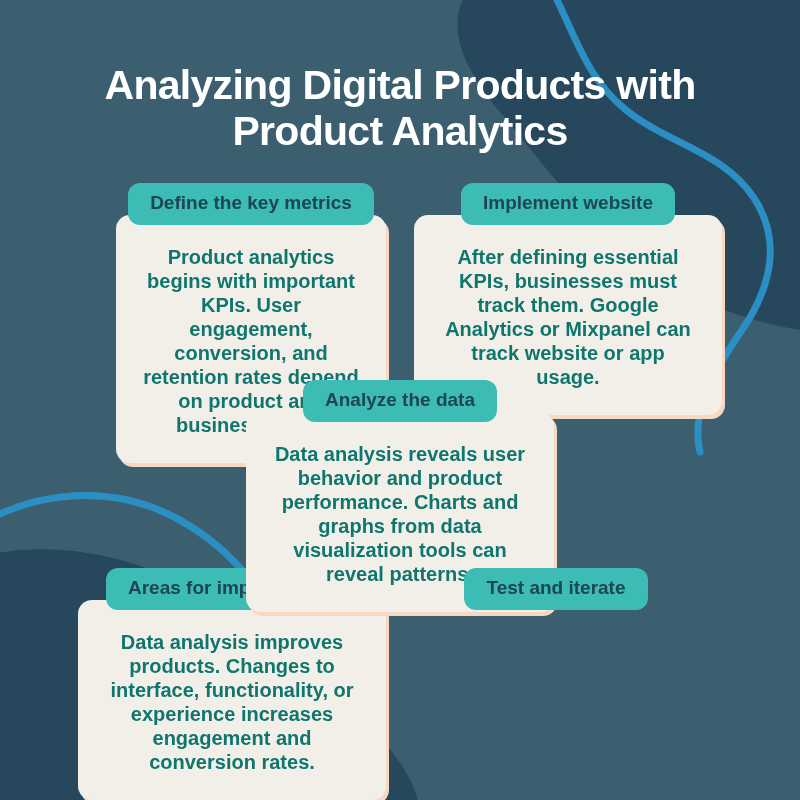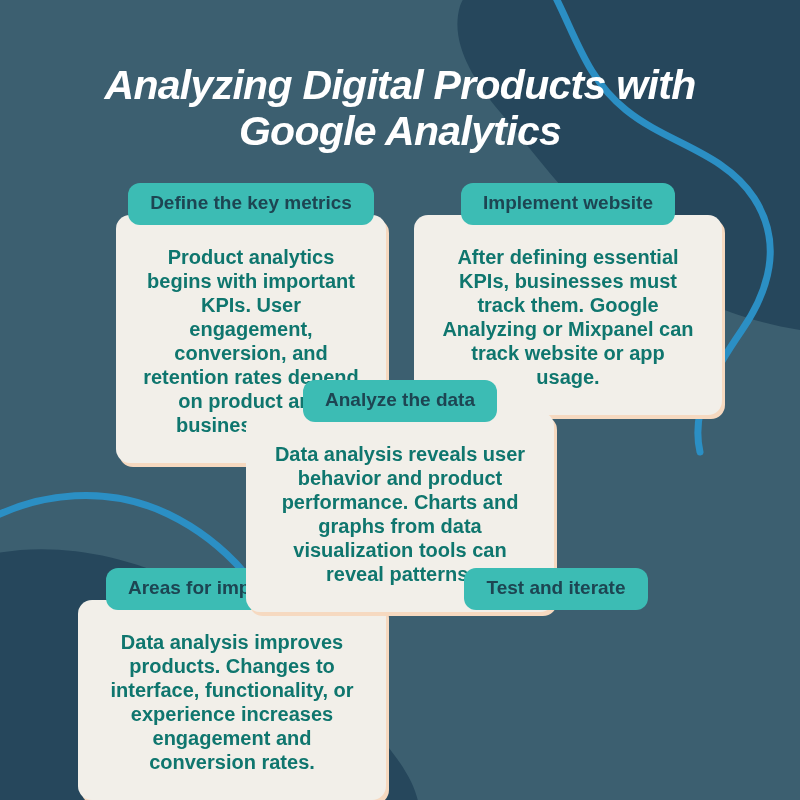--- a/index.html
+++ b/index.html
@@ -42,21 +42,20 @@
     text-align: center;
     z-index: 3;
   }
   .title-line {
     color: #ffffff;
     font-size: 41px;
     font-weight: bold;
     letter-spacing: -0.7px;
     line-height: 46px;
     white-space: nowrap;
-    font-style: italic;
   }
 
   
   .card {
     position: absolute;
     z-index: 2;
   }
 
   .card-tab {
     position: relative;
@@ -122,31 +121,31 @@
       <path d="M 552 -10 C 576 36 586 78 626 110 C 668 144 724 152 754 198 C 784 244 768 292 742 330 C 716 368 690 408 700 452" fill="none" stroke="#2b8fc4" stroke-width="7" stroke-linecap="round"></path>
 
       <path d="M -30 820 L -30 560 C 30 540 110 548 180 582 C 256 618 318 672 368 724 C 404 762 424 796 418 820 Z" fill="#26475c"></path>
 
       <path d="M -20 524 C 40 490 110 486 168 514 C 226 542 272 594 290 656 C 306 710 304 760 292 812" fill="none" stroke="#2b8fc4" stroke-width="7" stroke-linecap="round"></path>
     </g>
   </svg>
 
   <div class="title-block">
     <div class="title-line">Analyzing Digital Products with</div>
-    <div class="title-line">Google Analytics</div>
+    <div class="title-line">Product Analytics</div>
   </div>
 
   <div class="card" id="card-1">
     <div class="card-tab">Define the key metrics</div>
     <div class="card-body">Product analytics begins with important KPIs. User engagement, conversion, and retention rates depend on product and business goals.</div>
   </div>
 
   <div class="card" id="card-2">
     <div class="card-tab">Implement website</div>
-    <div class="card-body">After defining essential KPIs, businesses must track them. Google Analyzing or Mixpanel can track website or app usage.</div>
+    <div class="card-body">After defining essential KPIs, businesses must track them. Google Analytics or Mixpanel can track website or app usage.</div>
   </div>
 
   <div class="card" id="card-4">
     <div class="card-tab">Areas for improvement</div>
     <div class="card-body">Data analysis improves products. Changes to interface, functionality, or experience increases engagement and conversion rates.</div>
   </div>
 
   <div class="card" id="card-3">
     <div class="card-tab">Analyze the data</div>
     <div class="card-body">Data analysis reveals user behavior and product performance. Charts and graphs from data visualization tools can reveal patterns.</div>

